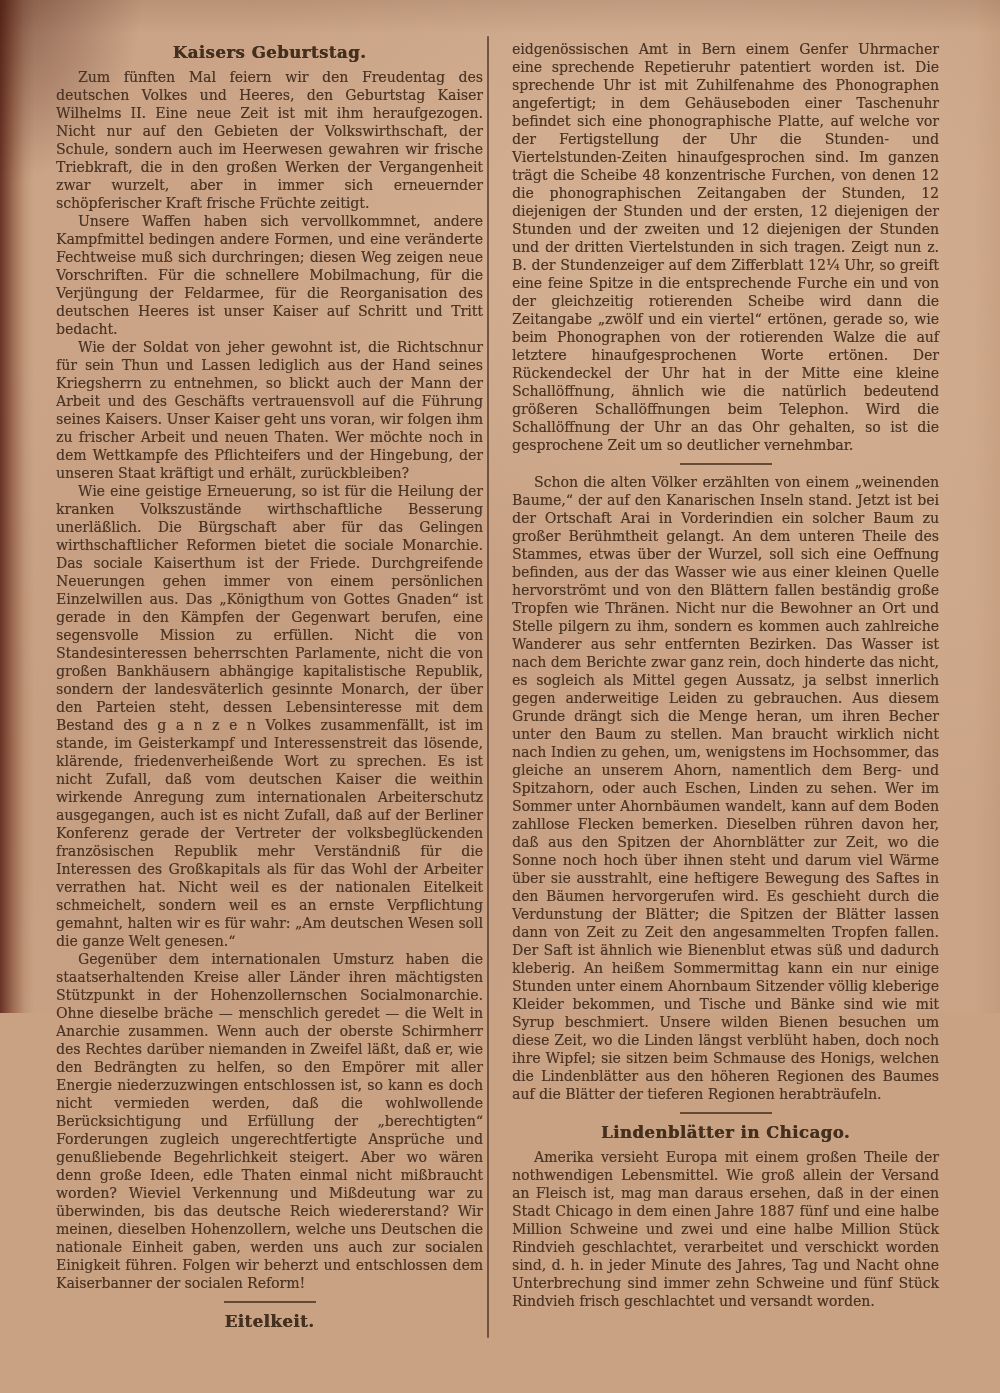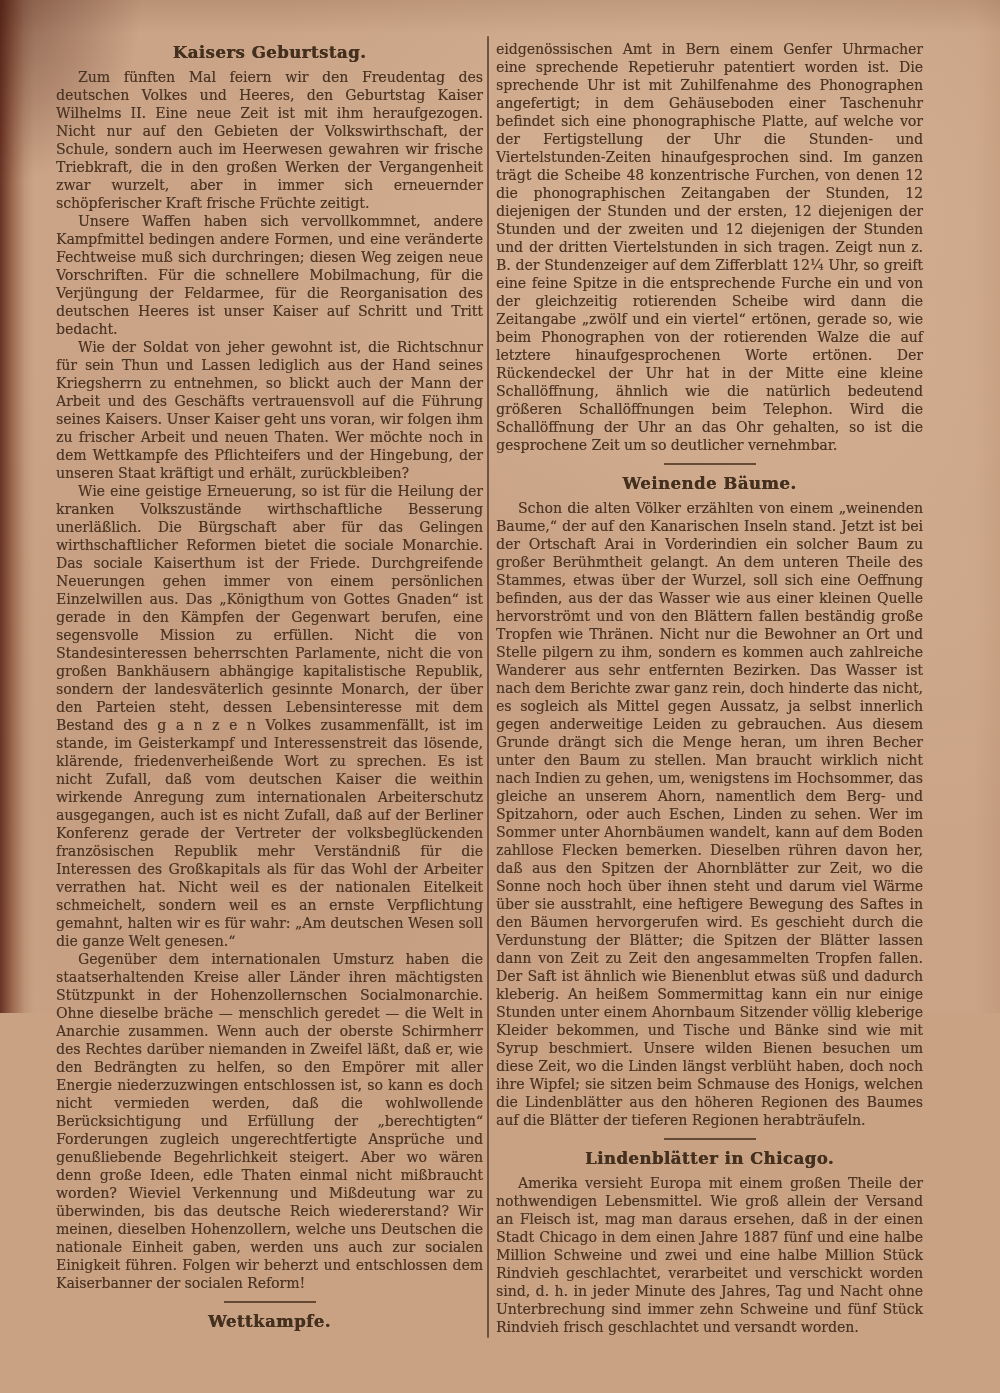--- a/index.html
+++ b/index.html
@@ -32,21 +32,21 @@
   .col-divider {
     position: absolute; left: 487px; top: 36px; width: 2px; height: 1302px;
     background: rgba(72,48,32,0.70); border-radius: 1px;
   }
   .col {
     position: absolute; top: 40px; width: 427px;
     text-align: justify; font-size: 14px; line-height: 18px;
     hyphens: auto; -webkit-hyphens: auto;
   }
   .col-left  { left: 56px; }
-  .col-right { left: 496px; }
+  .col-right { left: 512px; }
   article { margin: 0 0 2px 0; }
   h2 {
     margin: 2px 0 4px 0; text-align: center;
     font-size: 16.5px; line-height: 22px; font-weight: bold;
     letter-spacing: 0.5px; color: #43301f;
     text-shadow: 0.4px 0 0 currentColor;
   }
   .para {
     margin: 0; text-indent: 22px;
     text-shadow: 0.3px 0 0 rgba(74,52,36,0.55);
@@ -71,33 +71,32 @@
       <p class="para">Zum fünften Mal feiern wir den Freudentag des deutschen Volkes und Heeres, den Geburtstag Kaiser Wilhelms II. Eine neue Zeit ist mit ihm heraufgezogen. Nicht nur auf den Gebieten der Volkswirthschaft, der Schule, sondern auch im Heerwesen gewahren wir frische Triebkraft, die in den großen Werken der Vergangenheit zwar wurzelt, aber in immer sich erneuernder schöpferischer Kraft frische Früchte zeitigt.</p>
       <p class="para">Unsere Waffen haben sich vervollkommnet, andere Kampfmittel bedingen andere Formen, und eine veränderte Fechtweise muß sich durchringen; diesen Weg zeigen neue Vorschriften. Für die schnellere Mobilmachung, für die Verjüngung der Feldarmee, für die Reorganisation des deutschen Heeres ist unser Kaiser auf Schritt und Tritt bedacht.</p>
       <p class="para">Wie der Soldat von jeher gewohnt ist, die Richtschnur für sein Thun und Lassen lediglich aus der Hand seines Kriegsherrn zu entnehmen, so blickt auch der Mann der Arbeit und des Geschäfts vertrauensvoll auf die Führung seines Kaisers. Unser Kaiser geht uns voran, wir folgen ihm zu frischer Arbeit und neuen Thaten. Wer möchte noch in dem Wettkampfe des Pflichteifers und der Hingebung, der unseren Staat kräftigt und erhält, zurückbleiben?</p>
       <p class="para">Wie eine geistige Erneuerung, so ist für die Heilung der kranken Volkszustände wirthschaftliche Besserung unerläßlich. Die Bürgschaft aber für das Gelingen wirthschaftlicher Reformen bietet die sociale Monarchie. Das sociale Kaiserthum ist der Friede. Durchgreifende Neuerungen gehen immer von einem persönlichen Einzelwillen aus. Das „Königthum von Gottes Gnaden“ ist gerade in den Kämpfen der Gegenwart berufen, eine segensvolle Mission zu erfüllen. Nicht die von Standesinteressen beherrschten Parlamente, nicht die von großen Bankhäusern abhängige kapitalistische Republik, sondern der landesväterlich gesinnte Monarch, der über den Parteien steht, dessen Lebensinteresse mit dem Bestand des g a n z e n Volkes zusammenfällt, ist im stande, im Geisterkampf und Interessenstreit das lösende, klärende, friedenverheißende Wort zu sprechen. Es ist nicht Zufall, daß vom deutschen Kaiser die weithin wirkende Anregung zum internationalen Arbeiterschutz ausgegangen, auch ist es nicht Zufall, daß auf der Berliner Konferenz gerade der Vertreter der volksbeglückenden französischen Republik mehr Verständniß für die Interessen des Großkapitals als für das Wohl der Arbeiter verrathen hat. Nicht weil es der nationalen Eitelkeit schmeichelt, sondern weil es an ernste Verpflichtung gemahnt, halten wir es für wahr: „Am deutschen Wesen soll die ganze Welt genesen.“</p>
       <p class="para">Gegenüber dem internationalen Umsturz haben die staatserhaltenden Kreise aller Länder ihren mächtigsten Stützpunkt in der Hohenzollernschen Socialmonarchie. Ohne dieselbe bräche — menschlich geredet — die Welt in Anarchie zusammen. Wenn auch der oberste Schirmherr des Rechtes darüber niemanden in Zweifel läßt, daß er, wie den Bedrängten zu helfen, so den Empörer mit aller Energie niederzuzwingen entschlossen ist, so kann es doch nicht vermieden werden, daß die wohlwollende Berücksichtigung und Erfüllung der „berechtigten“ Forderungen zugleich ungerechtfertigte Ansprüche und genußliebende Begehrlichkeit steigert. Aber wo wären denn große Ideen, edle Thaten einmal nicht mißbraucht worden? Wieviel Verkennung und Mißdeutung war zu überwinden, bis das deutsche Reich wiedererstand? Wir meinen, dieselben Hohenzollern, welche uns Deutschen die nationale Einheit gaben, werden uns auch zur socialen Einigkeit führen. Folgen wir beherzt und entschlossen dem Kaiserbanner der socialen Reform!</p>
     </article>
 
     <div class="rule"></div>
 
     <article>
-      <h2>Wettkampfe.</h2>
+      <h2>Eitelkeit.</h2>
     </article>
   </section>
 
   <section class="col col-right">
     <article>
       <p class="para cont">eidgenössischen Amt in Bern einem Genfer Uhrmacher eine sprechende Repetieruhr patentiert worden ist. Die sprechende Uhr ist mit Zuhilfenahme des Phonographen angefertigt; in dem Gehäuseboden einer Taschenuhr befindet sich eine phonographische Platte, auf welche vor der Fertigstellung der Uhr die Stunden- und Viertelstunden-Zeiten hinaufgesprochen sind. Im ganzen trägt die Scheibe 48 konzentrische Furchen, von denen 12 die phonographischen Zeitangaben der Stunden, 12 diejenigen der Stunden und der ersten, 12 diejenigen der Stunden und der zweiten und 12 diejenigen der Stunden und der dritten Viertelstunden in sich tragen. Zeigt nun z. B. der Stundenzeiger auf dem Zifferblatt 12¼ Uhr, so greift eine feine Spitze in die entsprechende Furche ein und von der gleichzeitig rotierenden Scheibe wird dann die Zeitangabe „zwölf und ein viertel“ ertönen, gerade so, wie beim Phonographen von der rotierenden Walze die auf letztere hinaufgesprochenen Worte ertönen. Der Rückendeckel der Uhr hat in der Mitte eine kleine Schallöffnung, ähnlich wie die natürlich bedeutend größeren Schallöffnungen beim Telephon. Wird die Schallöffnung der Uhr an das Ohr gehalten, so ist die gesprochene Zeit um so deutlicher vernehmbar.</p>
     </article>
 
     <div class="rule"></div>
 
     <article>
-      <h2>Weinende Bäume.</h2>
       <p class="para">Schon die alten Völker erzählten von einem „weinenden Baume,“ der auf den Kanarischen Inseln stand. Jetzt ist bei der Ortschaft Arai in Vorderindien ein solcher Baum zu großer Berühmtheit gelangt. An dem unteren Theile des Stammes, etwas über der Wurzel, soll sich eine Oeffnung befinden, aus der das Wasser wie aus einer kleinen Quelle hervorströmt und von den Blättern fallen beständig große Tropfen wie Thränen. Nicht nur die Bewohner an Ort und Stelle pilgern zu ihm, sondern es kommen auch zahlreiche Wanderer aus sehr entfernten Bezirken. Das Wasser ist nach dem Berichte zwar ganz rein, doch hinderte das nicht, es sogleich als Mittel gegen Aussatz, ja selbst innerlich gegen anderweitige Leiden zu gebrauchen. Aus diesem Grunde drängt sich die Menge heran, um ihren Becher unter den Baum zu stellen. Man braucht wirklich nicht nach Indien zu gehen, um, wenigstens im Hochsommer, das gleiche an unserem Ahorn, namentlich dem Berg- und Spitzahorn, oder auch Eschen, Linden zu sehen. Wer im Sommer unter Ahornbäumen wandelt, kann auf dem Boden zahllose Flecken bemerken. Dieselben rühren davon her, daß aus den Spitzen der Ahornblätter zur Zeit, wo die Sonne noch hoch über ihnen steht und darum viel Wärme über sie ausstrahlt, eine heftigere Bewegung des Saftes in den Bäumen hervorgerufen wird. Es geschieht durch die Verdunstung der Blätter; die Spitzen der Blätter lassen dann von Zeit zu Zeit den angesammelten Tropfen fallen. Der Saft ist ähnlich wie Bienenblut etwas süß und dadurch kleberig. An heißem Sommermittag kann ein nur einige Stunden unter einem Ahornbaum Sitzender völlig kleberige Kleider bekommen, und Tische und Bänke sind wie mit Syrup beschmiert. Unsere wilden Bienen besuchen um diese Zeit, wo die Linden längst verblüht haben, doch noch ihre Wipfel; sie sitzen beim Schmause des Honigs, welchen die Lindenblätter aus den höheren Regionen des Baumes auf die Blätter der tieferen Regionen herabträufeln.</p>
     </article>
 
     <div class="rule"></div>
 
     <article>
       <h2>Lindenblätter in Chicago.</h2>
       <p class="para">Amerika versieht Europa mit einem großen Theile der nothwendigen Lebensmittel. Wie groß allein der Versand an Fleisch ist, mag man daraus ersehen, daß in der einen Stadt Chicago in dem einen Jahre 1887 fünf und eine halbe Million Schweine und zwei und eine halbe Million Stück Rindvieh geschlachtet, verarbeitet und verschickt worden sind, d. h. in jeder Minute des Jahres, Tag und Nacht ohne Unterbrechung sind immer zehn Schweine und fünf Stück Rindvieh frisch geschlachtet und versandt worden.</p>
     </article>
   </section>

